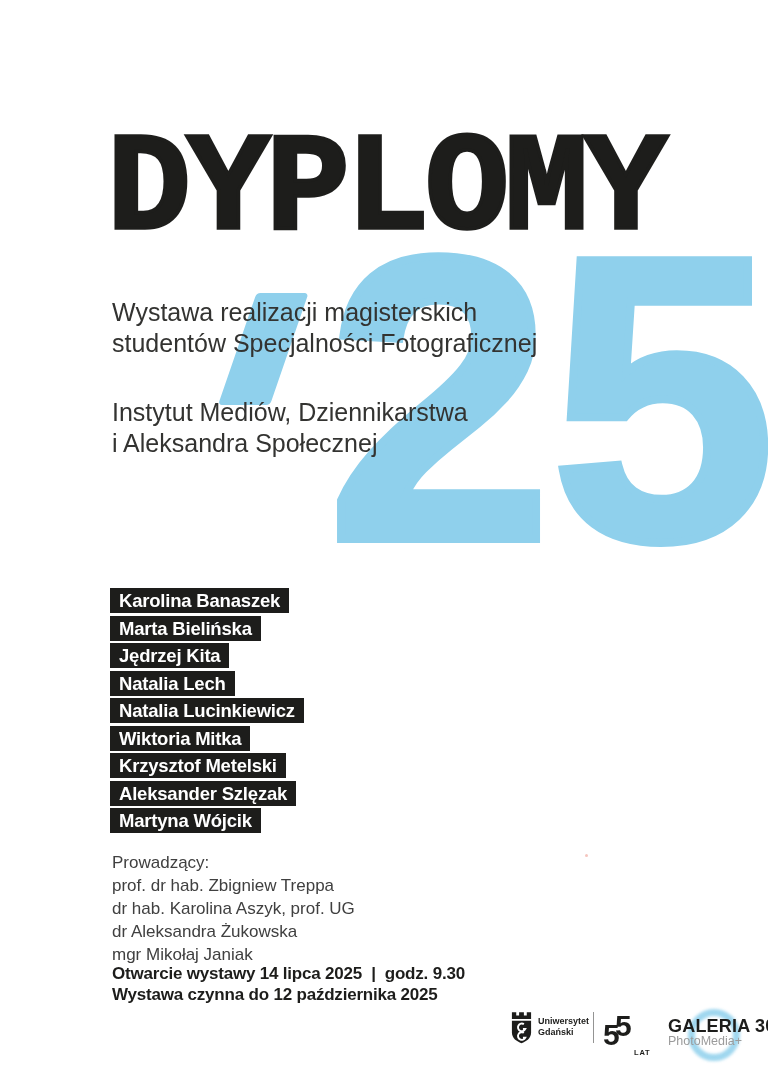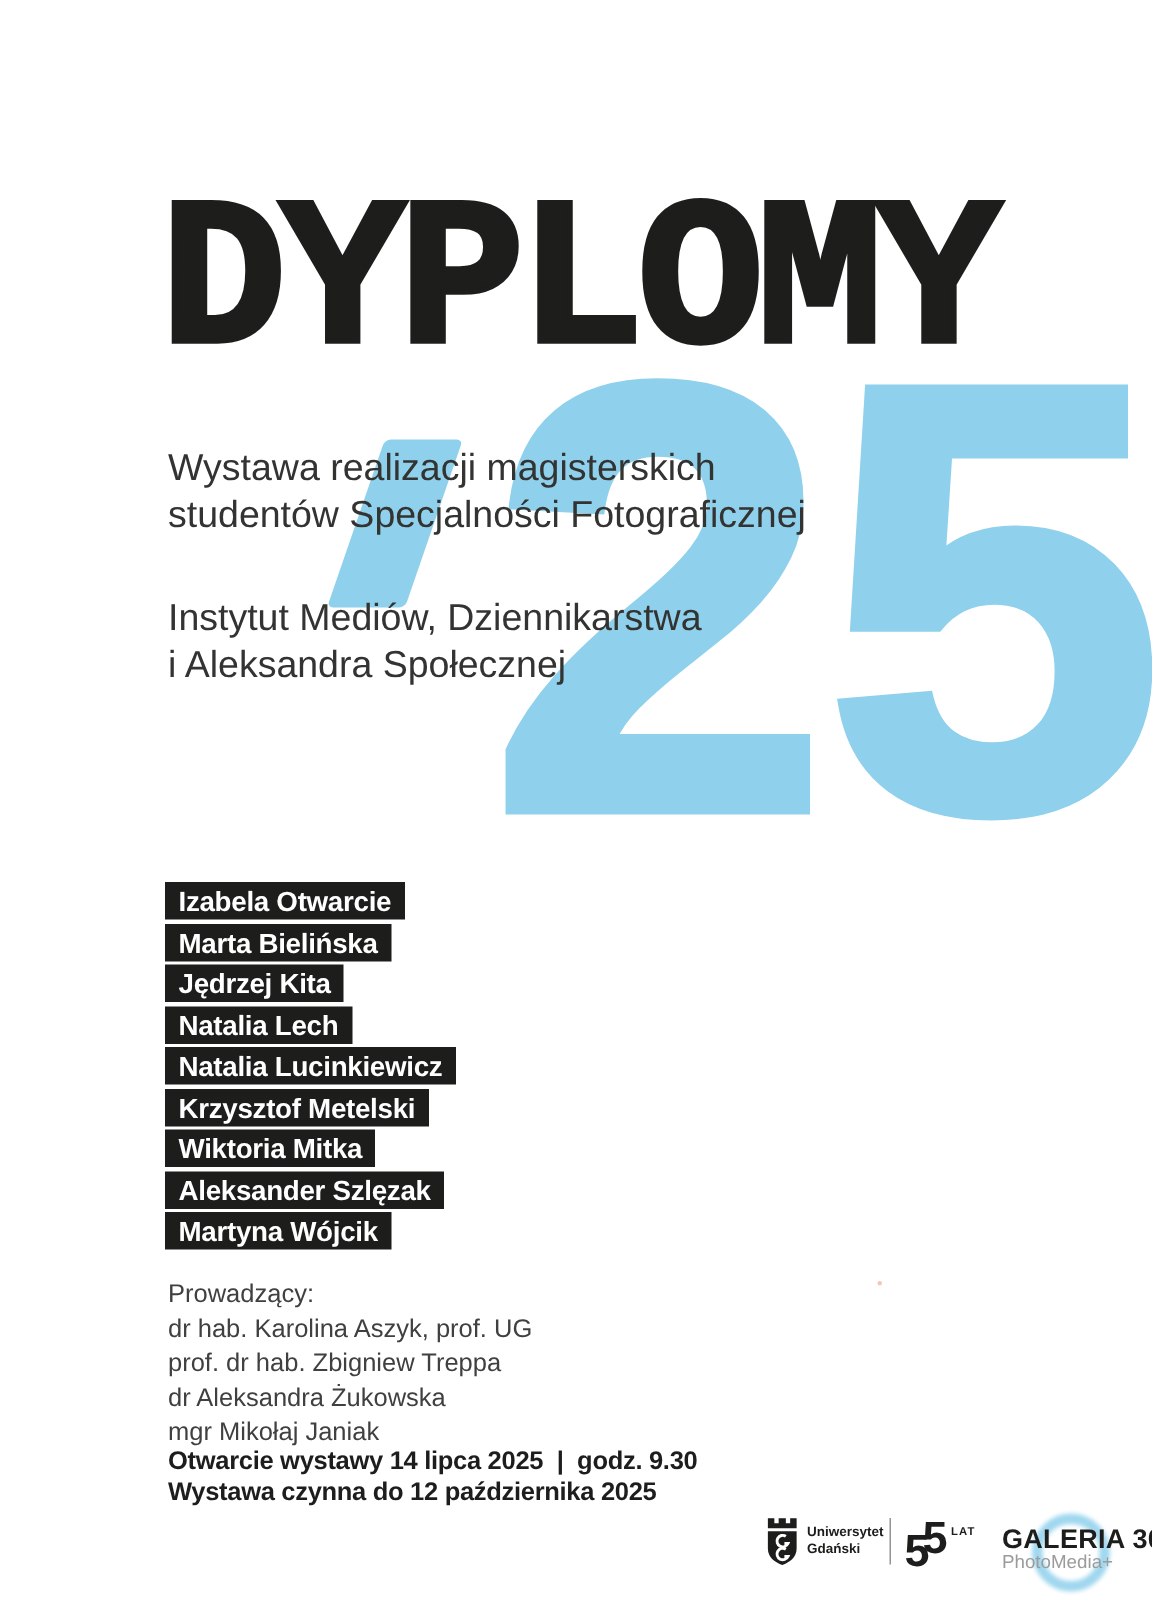--- a/index.html
+++ b/index.html
@@ -54,21 +54,21 @@
   .ug-crest{position:absolute;left:510px;top:1012px;width:23px;height:32px;}
   .ug-name{position:absolute;left:538px;top:1016px;
     font-size:9px;font-weight:700;line-height:11px;color:var(--ink,#1d1d1b);}
   .footer-divider{position:absolute;left:593px;top:1012px;width:1px;height:31px;
     background:#55555366;background:rgba(60,60,58,.55);}
   .anniv{position:absolute;left:603px;top:1011px;width:46px;height:36px;}
   .anniv .five1{position:absolute;left:0;top:9px;font-size:30px;line-height:1;
     font-weight:700;color:var(--ink,#1d1d1b);}
   .anniv .five2{position:absolute;left:12px;top:0;font-size:30px;line-height:1;
     font-weight:700;color:var(--ink,#1d1d1b);}
-  .anniv .lat{position:absolute;left:31px;top:5px;font-size:7.5px;
+  .anniv .lat{position:absolute;left:31px;top:37px;font-size:7.5px;
     font-weight:700;letter-spacing:.8px;color:var(--ink,#1d1d1b);}
   .gallery{position:absolute;left:668px;top:1019px;}
   .gallery-ring{position:absolute;left:688px;top:1009px;width:38px;height:38px;
     border:7px solid var(--accent,#8FD0EC);border-radius:50%;
     filter:blur(1.5px);opacity:.85;z-index:0;}
   .gallery-name{position:relative;z-index:2;font-size:18px;font-weight:700;
     letter-spacing:.2px;line-height:15px;color:var(--ink,#1d1d1b);white-space:nowrap;}
   .gallery-sub{position:relative;z-index:2;font-size:12.5px;line-height:14px;
     color:var(--muted,#9b9b9b);white-space:nowrap;}
 </style>
@@ -87,35 +87,35 @@
       <div>Wystawa realizacji magisterskich</div>
       <div>studentów Specjalności Fotograficznej</div>
     </div>
     <div class="para2">
       <div>Instytut Mediów, Dziennikarstwa</div>
       <div>i Aleksandra Społecznej</div>
     </div>
   </div>
 
   <div class="students">
-    <div class="chip">Izabela Otwarcie</div>
+    <div class="chip">Karolina Banaszek</div>
     <div class="chip">Marta Bielińska</div>
     <div class="chip">Jędrzej Kita</div>
     <div class="chip">Natalia Lech</div>
     <div class="chip">Natalia Lucinkiewicz</div>
+    <div class="chip">Wiktoria Mitka</div>
     <div class="chip">Krzysztof Metelski</div>
-    <div class="chip">Wiktoria Mitka</div>
     <div class="chip">Aleksander Szlęzak</div>
     <div class="chip">Martyna Wójcik</div>
   </div>
 
   <div class="lecturers">
     <div>Prowadzący:</div>
+    <div>prof. dr hab. Zbigniew Treppa</div>
     <div>dr hab. Karolina Aszyk, prof. UG</div>
-    <div>prof. dr hab. Zbigniew Treppa</div>
     <div>dr Aleksandra Żukowska</div>
     <div>mgr Mikołaj Janiak</div>
   </div>
 
   <div class="dates">
     <div>Otwarcie wystawy 14 lipca 2025&nbsp; |&nbsp; godz. 9.30</div>
     <div>Wystawa czynna do 12 października 2025</div>
   </div>
 
   <div class="stray-dot"></div>

